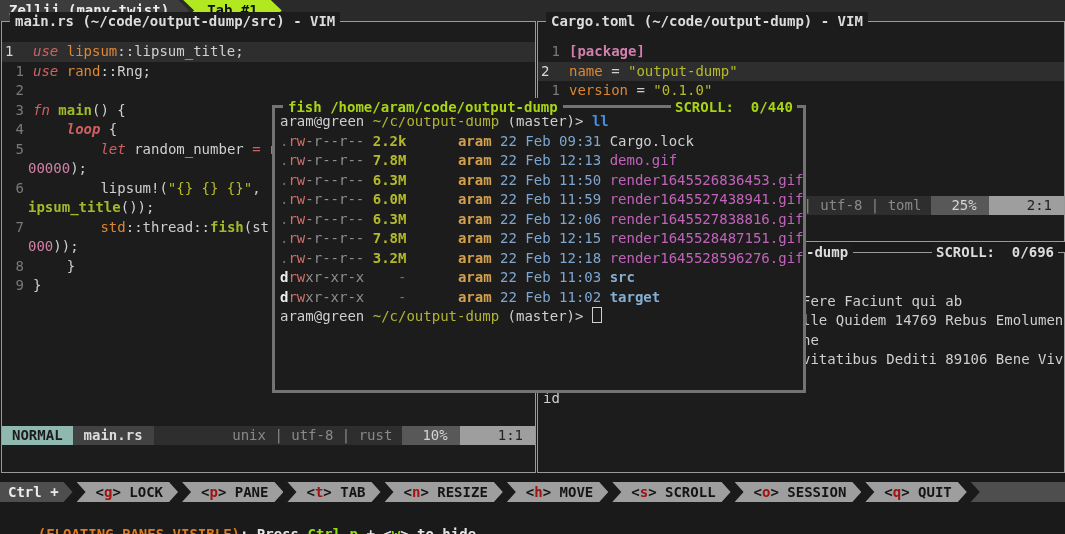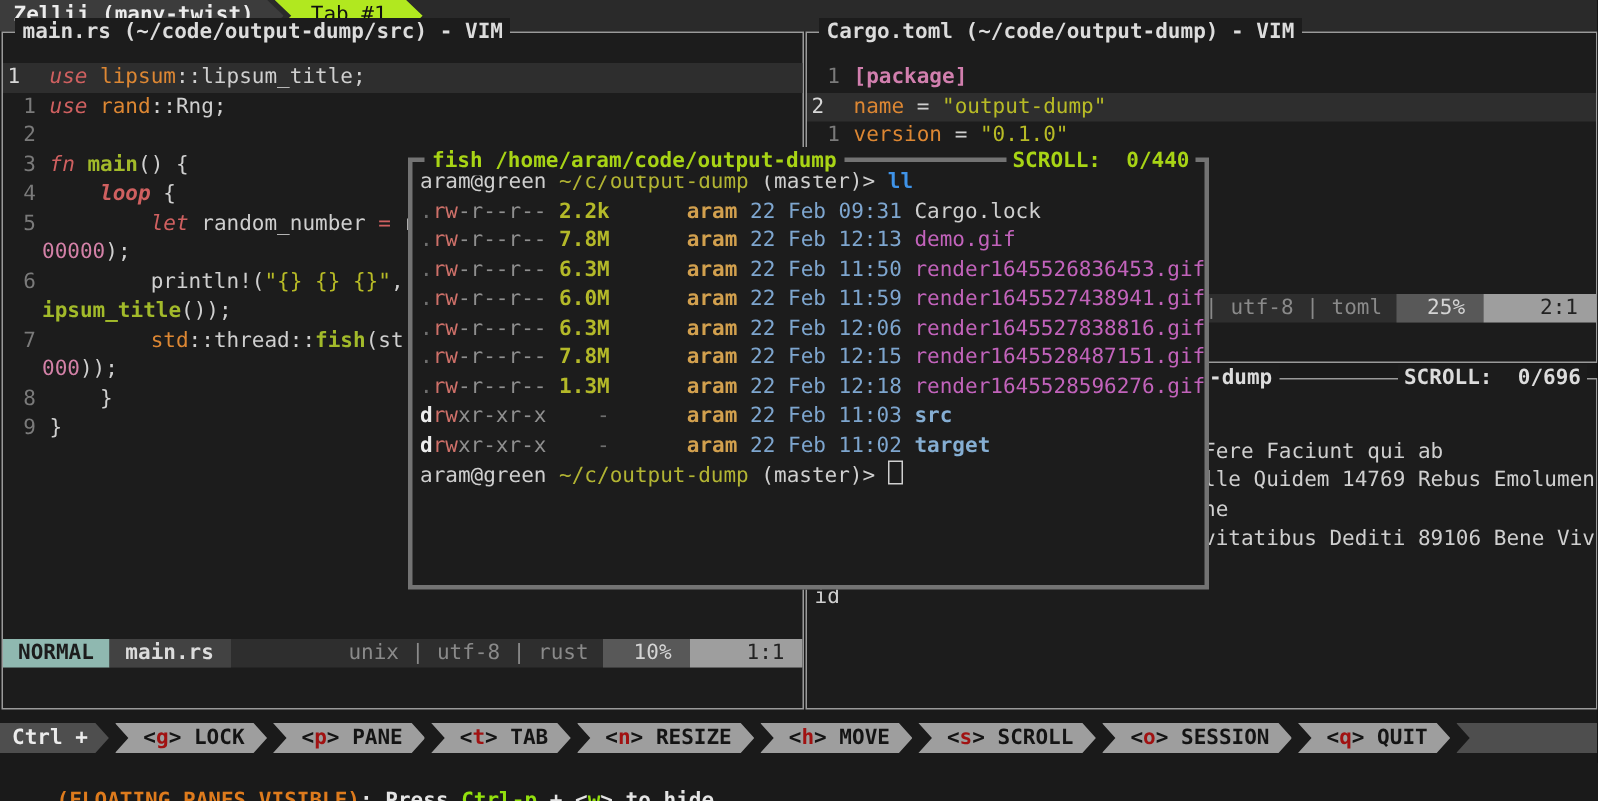--- a/index.html
+++ b/index.html
@@ -3,21 +3,21 @@
 <meta charset="utf-8">
 <style>
   html,body{margin:0;padding:0;background:#101010;}
   .screen{position:relative;width:1065px;height:534px;background:#1a1a1a;overflow:hidden;
           font-family:"DejaVu Sans Mono",monospace;font-size:14px;color:#cfcfcf;}
 
   
   .tabbar{position:absolute;top:0;left:0;width:1065px;height:21px;background:#2a2a2a;display:flex;align-items:stretch;}
   .session-seg{background:#3c3c3c;color:#ececec;font-weight:bold;line-height:21px;padding:0 20px 0 9px;
                clip-path:polygon(0 0,calc(100% - 11px) 0,100% 50%,calc(100% - 11px) 100%,0 100%);}
-  .tab-seg{background:#b1e81f;color:#101010;font-weight:normal;line-height:21px;padding:0 24px;margin-left:-6px;
+  .tab-seg{background:#b1e81f;color:#101010;font-weight:bold;line-height:21px;padding:0 24px;margin-left:-6px;
            clip-path:polygon(0 0,calc(100% - 11px) 0,100% 50%,calc(100% - 11px) 100%,0 100%,11px 50%);text-align:center;}
 
   
   .pane{position:absolute;background:#1c1c1c;border:1px solid #9a9a9a;}
   .pane-title{position:absolute;top:-10px;left:8px;background:#1c1c1c;color:#dcdcdc;font-weight:bold;
               padding:0 5px;white-space:pre;line-height:19px;}
   .scroll-ind{position:absolute;top:-10px;right:6px;background:#1c1c1c;font-weight:bold;padding:0 4px;white-space:pre;line-height:19px;}
   .float-pane{position:absolute;background:#1c1c1c;border:3px solid #737373;z-index:10;}
   .float-pane .pane-title{color:#a8d415;}
   .float-pane .scroll-ind{color:#a8d415;}
@@ -100,21 +100,21 @@
   <div class="pane" style="left:1px;top:21px;width:533px;height:450px;">
     <span class="pane-title">main.rs (~/code/output-dump/src) - VIM</span>
     <div class="vimlines">
         <div class="vline cur"><span class="gut gcur">1</span><span class="codeseg"><span class="s-kw">use </span><span class="s-type">lipsum</span><span class="s-fg">::lipsum_title;</span></span></div>
         <div class="vline"><span class="gut">1</span><span class="codeseg"><span class="s-kw">use </span><span class="s-type">rand</span><span class="s-fg">::Rng;</span></span></div>
         <div class="vline"><span class="gut">2</span><span class="codeseg"></span></div>
         <div class="vline"><span class="gut">3</span><span class="codeseg"><span class="s-kw">fn </span><span class="s-fn">main</span><span class="s-fg">() {</span></span></div>
         <div class="vline"><span class="gut">4</span><span class="codeseg"><span class="s-fg">    </span><span class="s-kwb">loop</span><span class="s-fg"> {</span></span></div>
         <div class="vline"><span class="gut">5</span><span class="codeseg"><span class="s-fg">        </span><span class="s-kw">let</span><span class="s-fg"> random_number </span><span class="s-op">=</span><span class="s-fg"> r</span></span></div>
         <div class="vline"><span class="gut gwrap"></span><span class="codeseg"><span class="s-num">00000</span><span class="s-fg">);</span></span></div>
-        <div class="vline"><span class="gut">6</span><span class="codeseg"><span class="s-fg">        println!(</span><span class="s-str">"{} {} {}"</span><span class="s-fg">, </span></span></div>
+        <div class="vline"><span class="gut">6</span><span class="codeseg"><span class="s-fg">        lipsum!(</span><span class="s-str">"{} {} {}"</span><span class="s-fg">, </span></span></div>
         <div class="vline"><span class="gut gwrap"></span><span class="codeseg"><span class="s-fn">ipsum_title</span><span class="s-fg">());</span></span></div>
         <div class="vline"><span class="gut">7</span><span class="codeseg"><span class="s-fg">        </span><span class="s-type">std</span><span class="s-fg">::thread::</span><span class="s-fn">fish</span><span class="s-fg">(st</span></span></div>
         <div class="vline"><span class="gut gwrap"></span><span class="codeseg"><span class="s-num">000</span><span class="s-fg">));</span></span></div>
         <div class="vline"><span class="gut">8</span><span class="codeseg"><span class="s-fg">    }</span></span></div>
         <div class="vline"><span class="gut">9</span><span class="codeseg"><span class="s-fg">}</span></span></div>
       </div>
     <div class="statusline" style="bottom:27px;">
       <span class="sl-mode">NORMAL</span>
       <span class="sl-file">main.rs</span>
       <span class="sl-spacer"></span>
@@ -157,21 +157,21 @@
     <span class="pane-title">fish /home/aram/code/output-dump</span>
     <span class="scroll-ind">SCROLL:  0/440</span>
     <div class="termrows">
         <div class="frow"><span class="s-fg">aram@green </span><span class="s-path">~/c/output-dump </span><span class="s-fg">(master)&gt; </span><span class="s-cmd">ll</span></div>
         <div class="frow"><span class="s-dim">.</span><span class="s-rose">rw</span><span class="s-dim2">-r--r--</span><span class="s-size"> 2.2k </span><span class="s-owner">aram </span><span class="s-date">22 Feb 09:31 </span><span class="s-fg">Cargo.lock</span></div>
         <div class="frow"><span class="s-dim">.</span><span class="s-rose">rw</span><span class="s-dim2">-r--r--</span><span class="s-size"> 7.8M </span><span class="s-owner">aram </span><span class="s-date">22 Feb 12:13 </span><span class="s-gif">demo.gif</span></div>
         <div class="frow"><span class="s-dim">.</span><span class="s-rose">rw</span><span class="s-dim2">-r--r--</span><span class="s-size"> 6.3M </span><span class="s-owner">aram </span><span class="s-date">22 Feb 11:50 </span><span class="s-gif">render1645526836453.gif</span></div>
         <div class="frow"><span class="s-dim">.</span><span class="s-rose">rw</span><span class="s-dim2">-r--r--</span><span class="s-size"> 6.0M </span><span class="s-owner">aram </span><span class="s-date">22 Feb 11:59 </span><span class="s-gif">render1645527438941.gif</span></div>
         <div class="frow"><span class="s-dim">.</span><span class="s-rose">rw</span><span class="s-dim2">-r--r--</span><span class="s-size"> 6.3M </span><span class="s-owner">aram </span><span class="s-date">22 Feb 12:06 </span><span class="s-gif">render1645527838816.gif</span></div>
         <div class="frow"><span class="s-dim">.</span><span class="s-rose">rw</span><span class="s-dim2">-r--r--</span><span class="s-size"> 7.8M </span><span class="s-owner">aram </span><span class="s-date">22 Feb 12:15 </span><span class="s-gif">render1645528487151.gif</span></div>
-        <div class="frow"><span class="s-dim">.</span><span class="s-rose">rw</span><span class="s-dim2">-r--r--</span><span class="s-size"> 1.3M </span><span class="s-owner">aram </span><span class="s-date">22 Feb 12:18 </span><span class="s-gif">render1645528596276.gif</span></div>
+        <div class="frow"><span class="s-dim">.</span><span class="s-rose">rw</span><span class="s-dim2">-r--r--</span><span class="s-size"> 3.2M </span><span class="s-owner">aram </span><span class="s-date">22 Feb 12:18 </span><span class="s-gif">render1645528596276.gif</span></div>
         <div class="frow"><span class="s-fgb">d</span><span class="s-rose">rw</span><span class="s-dim2">xr-xr-x</span><span class="s-dim">    - </span><span class="s-owner">aram </span><span class="s-date">22 Feb 11:03 </span><span class="s-dir">src</span></div>
         <div class="frow"><span class="s-fgb">d</span><span class="s-rose">rw</span><span class="s-dim2">xr-xr-x</span><span class="s-dim">    - </span><span class="s-owner">aram </span><span class="s-date">22 Feb 11:02 </span><span class="s-dir">target</span></div>
         <div class="frow"><span class="s-fg">aram@green </span><span class="s-path">~/c/output-dump </span><span class="s-fg">(master)&gt; </span><span class="s-cursor"></span></div>
       </div>
   </div>
 
   <div class="keybar">
     <div class="ribbon-prefix">Ctrl +</div>
     <span style="display:flex;">
         <div class="ribbon"><span>&lt;</span><span class="rkey">g</span><span>&gt; </span><span>LOCK</span></div>

